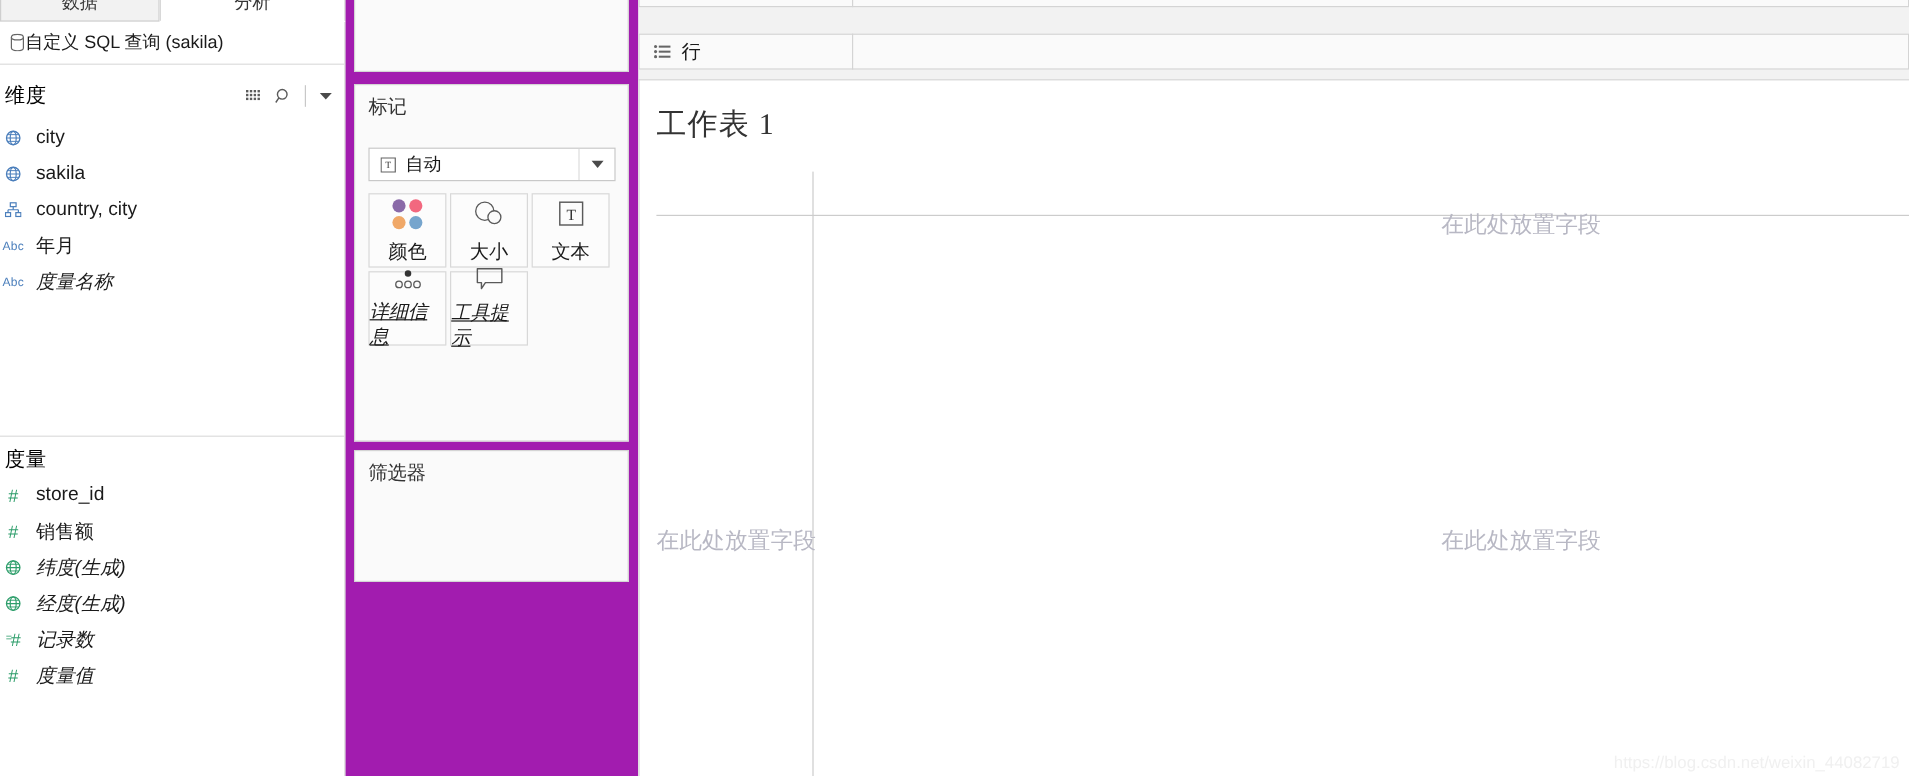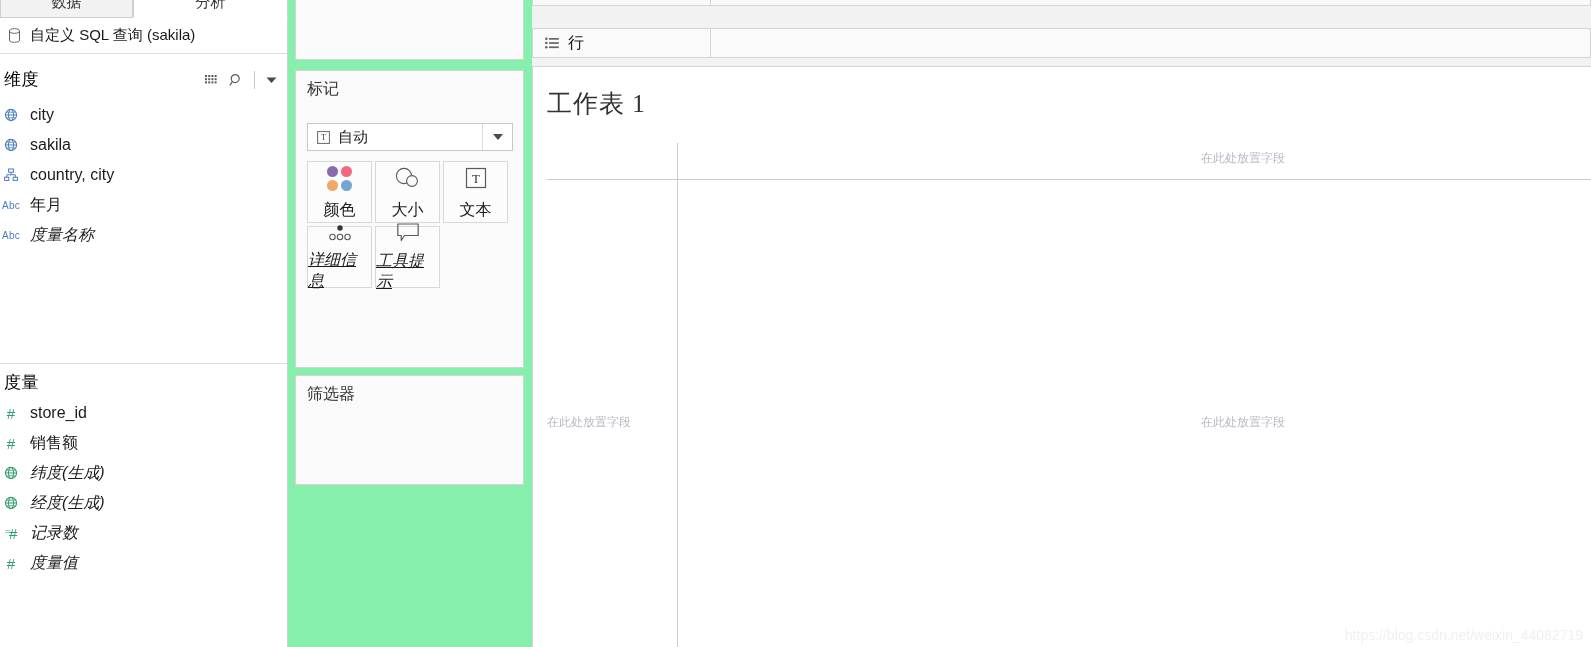--- a/index.html
+++ b/index.html
@@ -37,21 +37,21 @@
   .pane-tab.tab-analytics { left: 133px; width: 155px; background: #ffffff; border-bottom: 1px solid #ffffff; }
 
   #datasource-row {
     position: absolute; left: 0; top: 18px;
     width: 287px; height: 36px;
     display: flex; align-items: center;
     padding-left: 8px;
     border-bottom: 1px solid #dcdcdc;
   }
   #datasource-row .ds-name {
-    font-size: 15px; color: #1a1a1a; margin-left: 9px;
+    font-size: 15px; color: #1a1a1a; 
   }
   .cyl-icon { width: 13px; height: 15px; display:block; }
 
   .section-header {
     position: absolute; left: 0; width: 287px; height: 34px;
     display: flex; align-items: center;
   }
   .section-header .sh-title {
     font-size: 17px; color: #000000; font-weight: 400;
     padding-left: 4px; letter-spacing: .5px;
@@ -94,21 +94,21 @@
 
   #pane-divider {
     position: absolute; left: 0; top: 363px; width: 287px;
     height: 1px; background: #dcdcdc;
   }
 
   
   #mid-col {
     position: absolute; left: 288px; top: 0;
     width: 244px; height: 647px;
-    background: #86efac;
+    background: #a21caf;
   }
   .card {
     position: absolute; left: 7px; width: 229px;
     background: #fafafa;
     border: 1px solid #d4d4d4;
   }
   .card-title {
     position: absolute; left: 11px; top: 8px;
     font-size: 16px; color: #333333;
   }
@@ -195,23 +195,24 @@
   .vline {
     position: absolute; top: 76px; left: 144px;
     width: 1px; height: 505px; background: #cccccc;
   }
   .hline {
     position: absolute; left: 14px; top: 112px;
     width: 1045px; height: 1px; background: #cccccc;
   }
   .drop-hint {
     position: absolute;
-    font-size: 12px; color: #b8b8c4;
+    font-size: 19px; color: #b8b8c4;
     font-family: "Liberation Serif", "DejaVu Serif", serif;
     white-space: nowrap;
+    margin-top: 24px;
   }
   #drop-col-top { left: 668px; top: 83px; }
   #drop-row-left { left: 14px; top: 347px; }
   #drop-cell { left: 668px; top: 347px; }
 
   #watermark {
     position: absolute; right: 8px; bottom: 4px;
     font-size: 14px; color: #f0f0f0;
     font-family: "Liberation Sans", sans-serif;
     white-space: nowrap;

